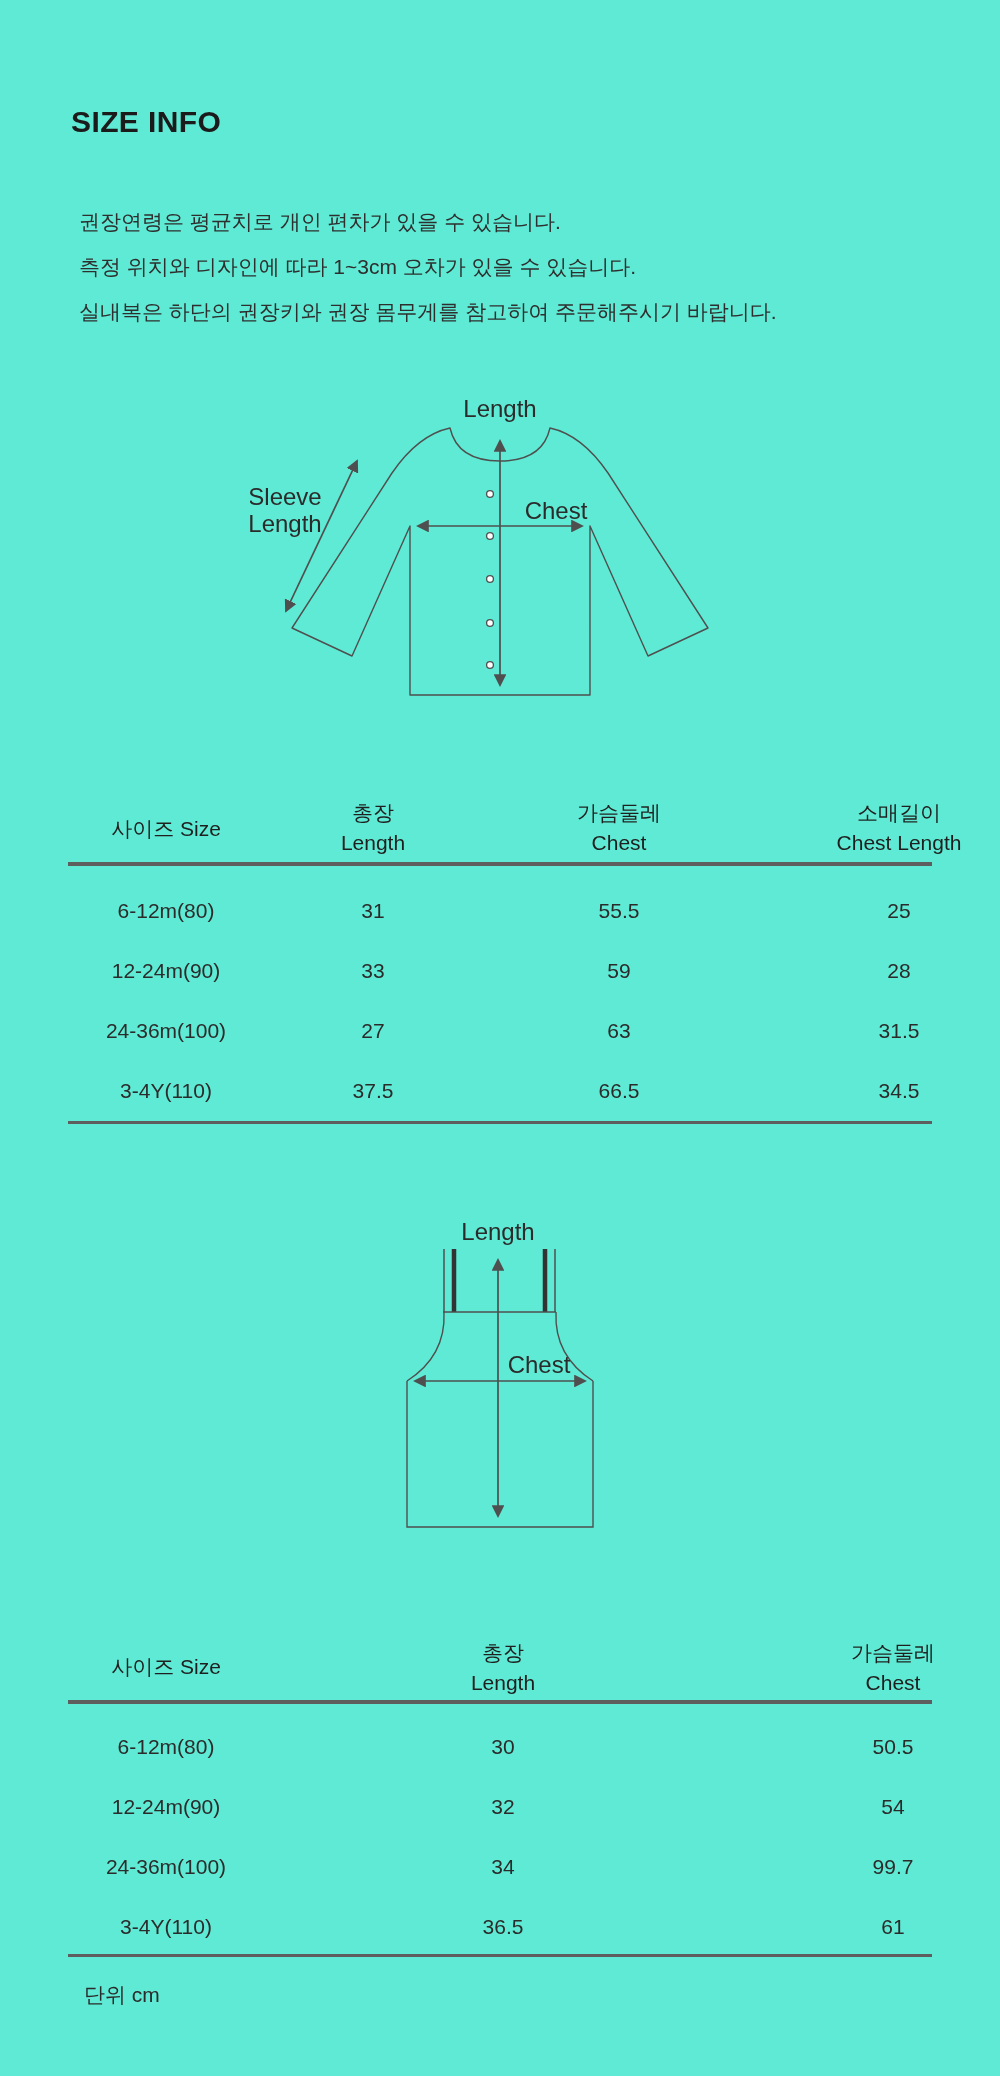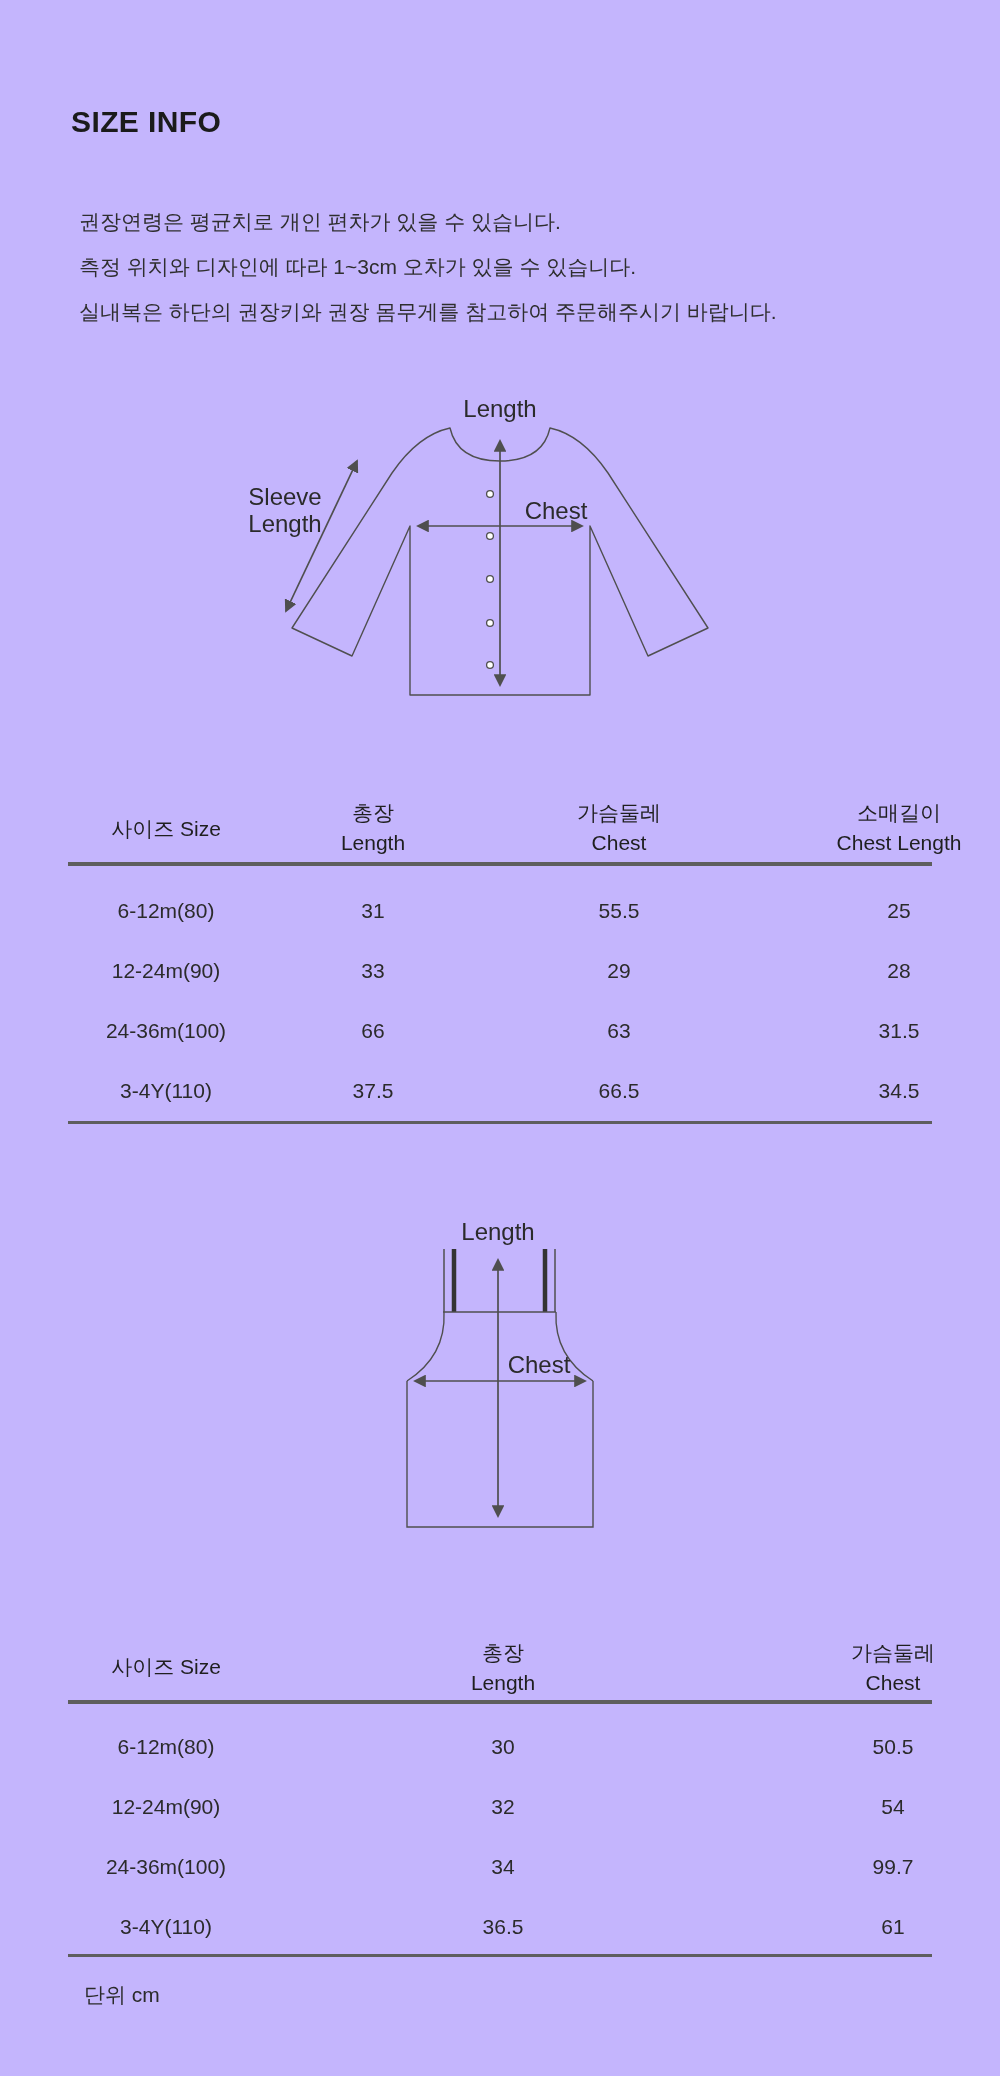--- a/index.html
+++ b/index.html
@@ -1,17 +1,17 @@
 <!DOCTYPE html>
 <html><head>
 <meta charset="utf-8">
 <style>
   html,body{margin:0;padding:0;background:#ffffff;}
   .canvas{
-    position:relative;width:1000px;height:2076px;background:#c4b5fd;overflow:hidden;
+    position:relative;width:1000px;height:2076px;background:#5eead4;overflow:hidden;
     font-family:"Liberation Sans","DejaVu Sans",sans-serif;color:#2b2b2b;
   }
   .title{
     position:absolute;left:71px;top:105px;margin:0;
     font-size:30px;font-weight:700;letter-spacing:.4px;color:#1b1b1b;
   }
   .notes{position:absolute;left:71px;top:195px;font-size:21px;line-height:37px;color:#2e2e2e;}
   .notes p{margin:8px;white-space:nowrap;}
   .dia{position:absolute;}
   .dia text{font-family:"Liberation Sans","DejaVu Sans",sans-serif;font-size:24px;fill:#2b2b2b;}
@@ -92,26 +92,26 @@
 
     <div class="trow" style="top:898px">
       <span class="cell t1c1">6-12m(80)</span>
       <span class="cell t1c2">31</span>
       <span class="cell t1c3">55.5</span>
       <span class="cell t1c4">25</span>
     </div>
     <div class="trow" style="top:958px">
       <span class="cell t1c1">12-24m(90)</span>
       <span class="cell t1c2">33</span>
-      <span class="cell t1c3">29</span>
+      <span class="cell t1c3">59</span>
       <span class="cell t1c4">28</span>
     </div>
     <div class="trow" style="top:1018px">
       <span class="cell t1c1">24-36m(100)</span>
-      <span class="cell t1c2">66</span>
+      <span class="cell t1c2">27</span>
       <span class="cell t1c3">63</span>
       <span class="cell t1c4">31.5</span>
     </div>
     <div class="trow" style="top:1078px">
       <span class="cell t1c1">3-4Y(110)</span>
       <span class="cell t1c2">37.5</span>
       <span class="cell t1c3">66.5</span>
       <span class="cell t1c4">34.5</span>
     </div>
     <div class="rule thin" style="top:1121px"></div>

